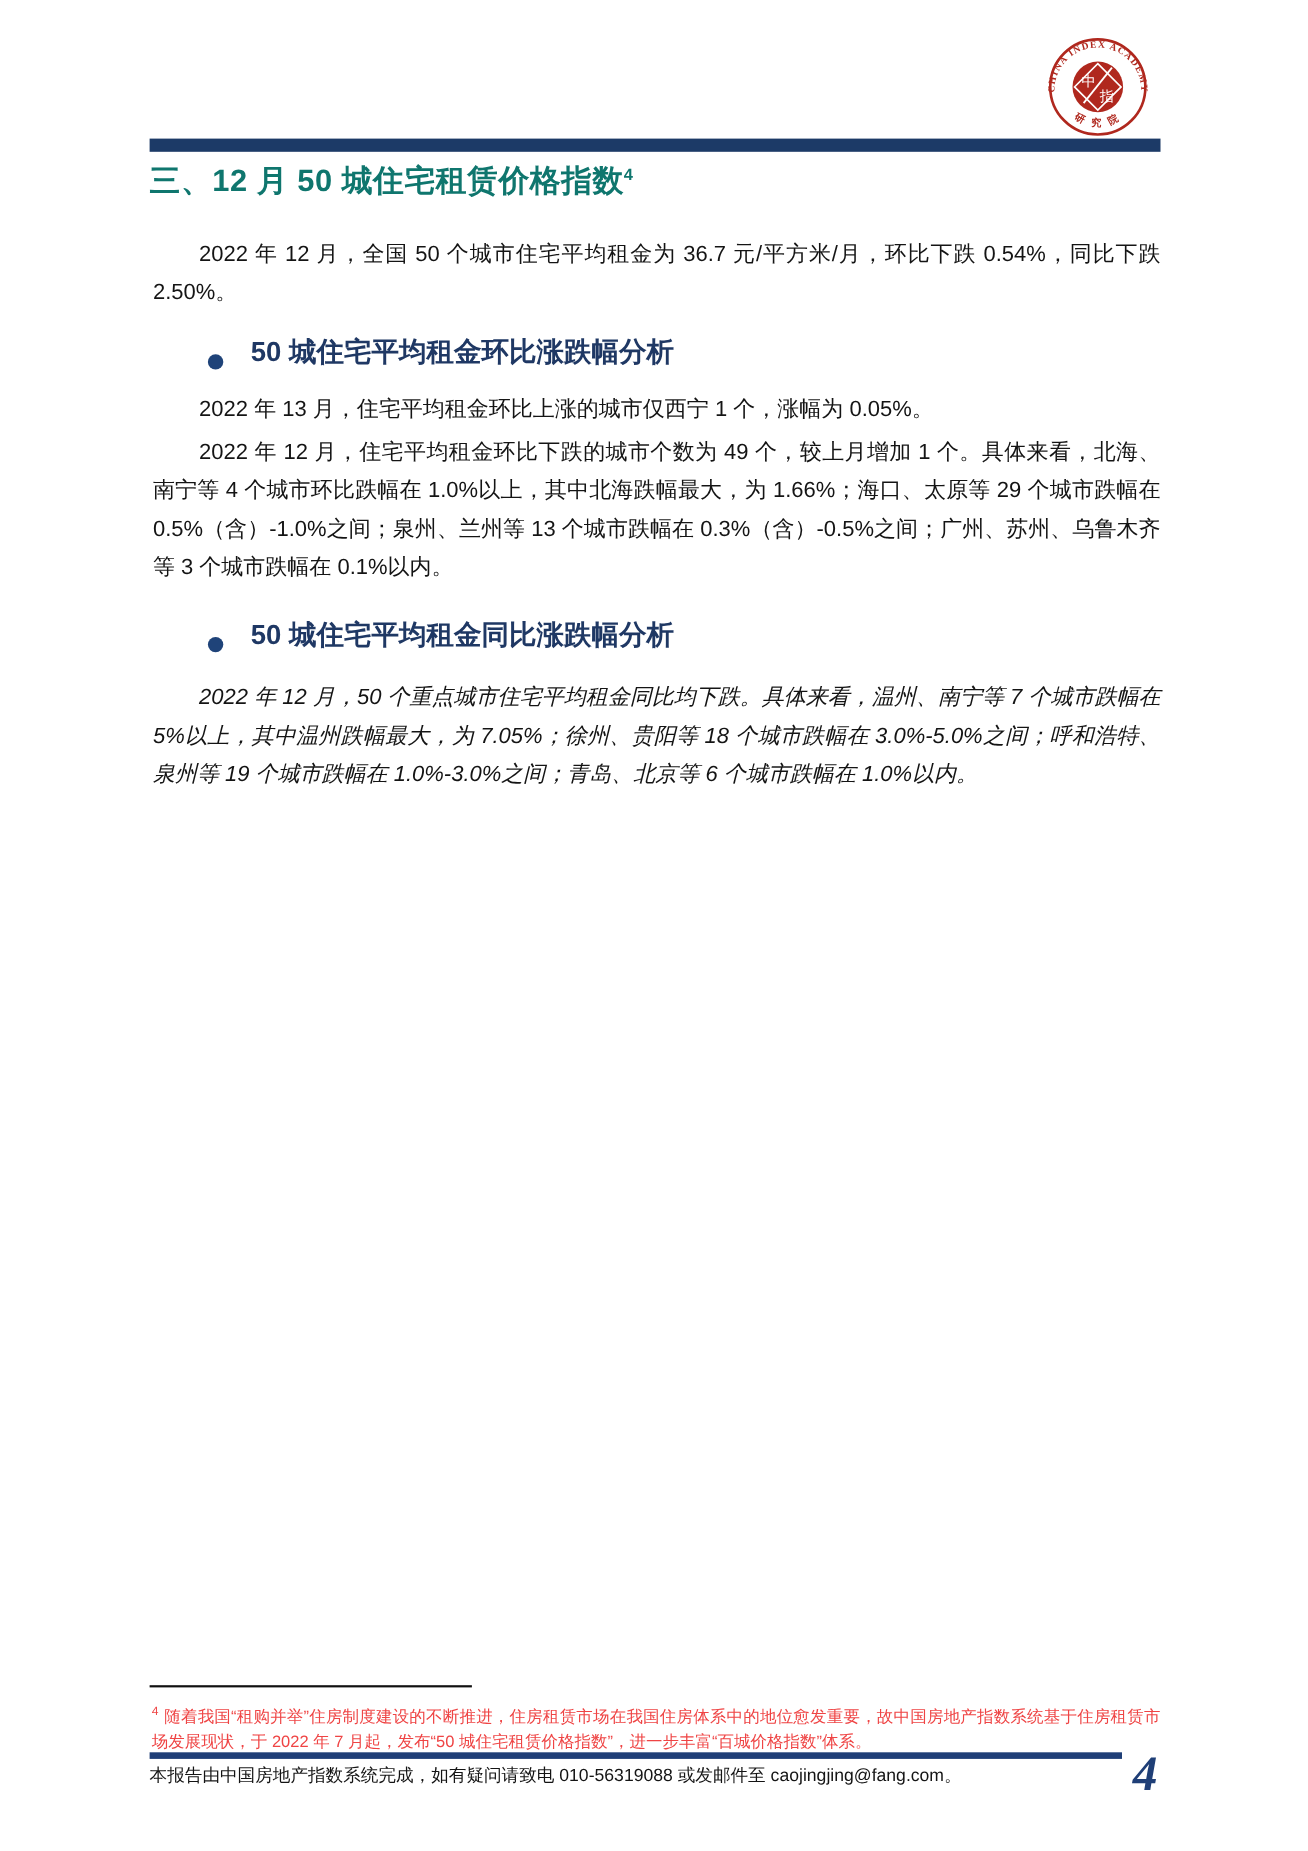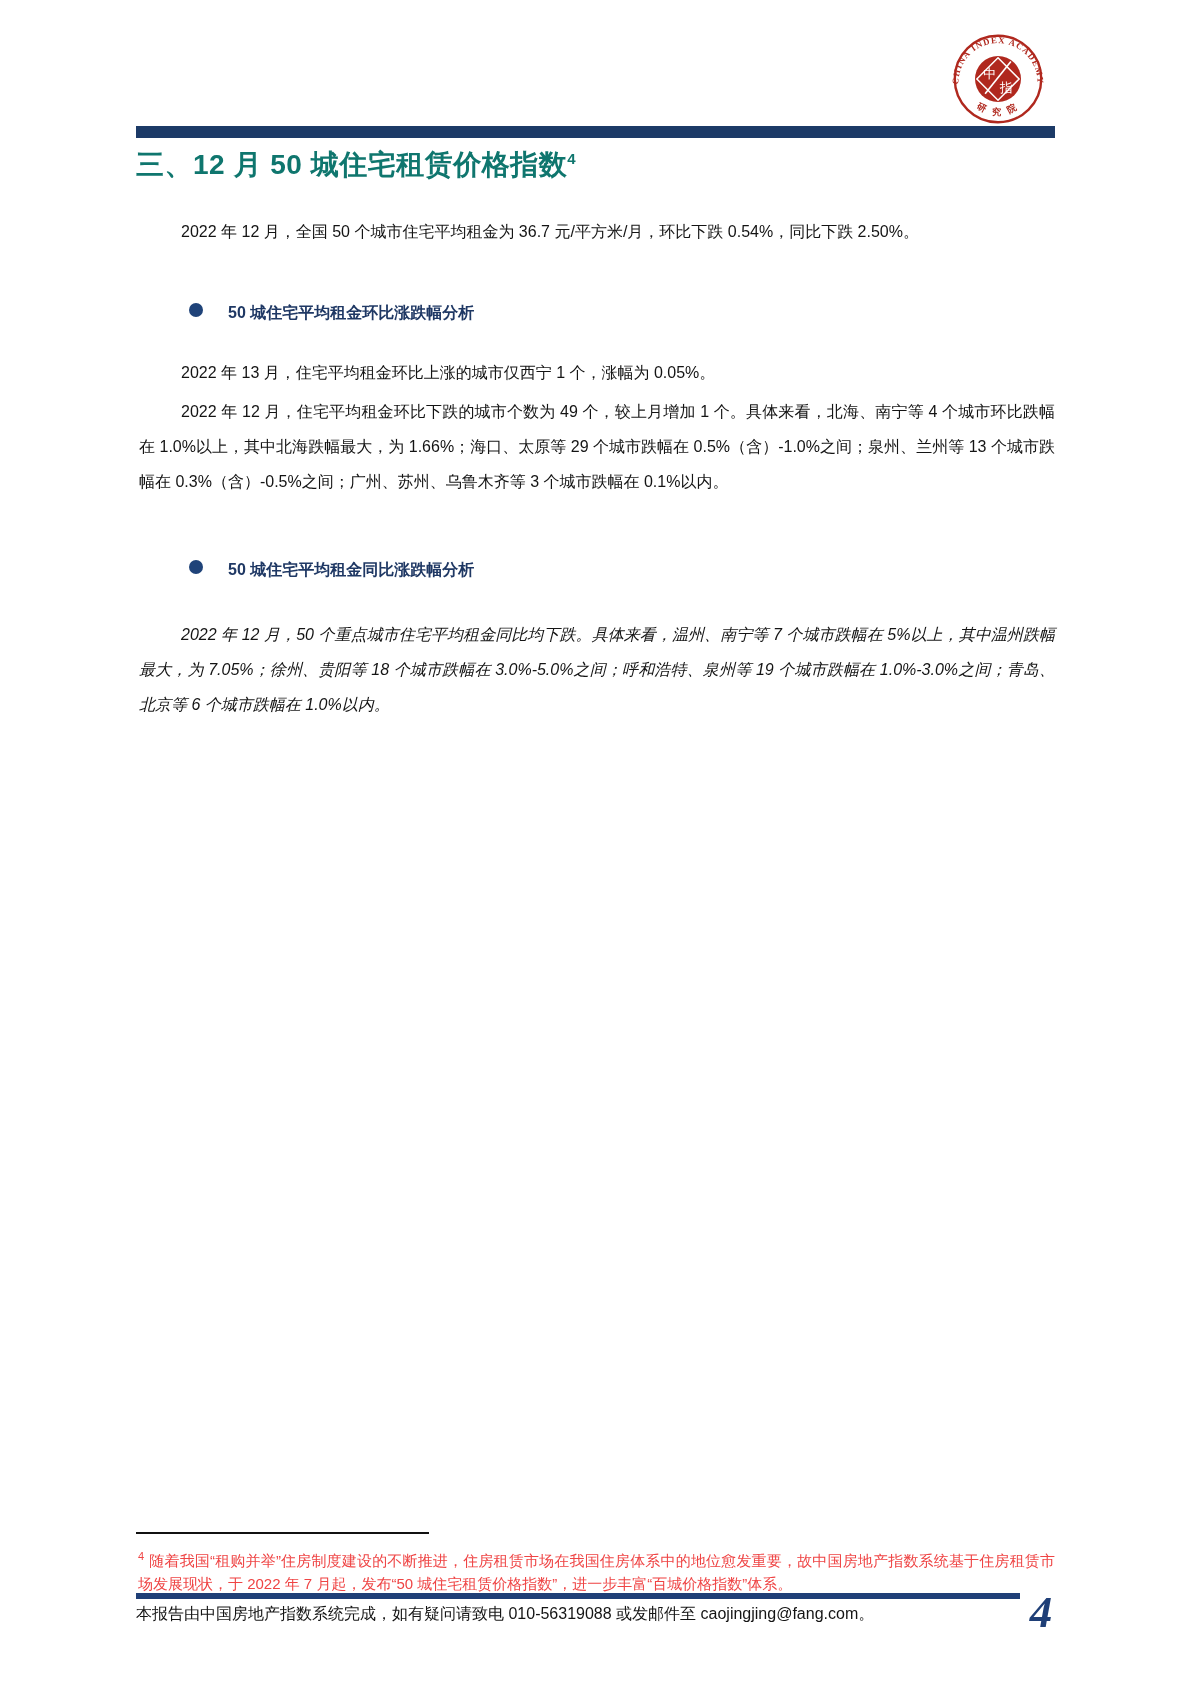--- a/index.html
+++ b/index.html
@@ -17,32 +17,32 @@
   
   .section-title {
     position:absolute; left:136px; top:146px; margin:0;
     font-size:28px; font-weight:700; color:#0f766e; letter-spacing:0.5px; white-space:nowrap;
   }
   .section-title sup { font-size:15px; }
 
   
   .body-text {
     position:absolute; left:139px; width:916px; margin:0;
-    font-size:16px; line-height:35px; color:#141414;
+    font-size:20px; line-height:35px; color:#141414;
     text-align:justify; text-indent:42px;
   }
   .p1 { top:214px; }
   .p2 { top:355px; }
   .p3 { top:394px; }
   .p4 { top:617px;font-style:italic; }
 
   
   .bullet-heading {
-    position:absolute; left:189px; display:flex; align-items:flex-start;
-    font-size:16px; font-weight:700; color:#1F3864; white-space:nowrap;
+    position:absolute; left:189px; display:flex; align-items:flex-end;
+    font-size:25px; font-weight:700; color:#1F3864; white-space:nowrap;
   }
   .b1 { top:303px; }
   .b2 { top:560px; }
   .dot { width:14px; height:14px; border-radius:50%; background:#1F4379; margin-right:25px; flex:none; }
 
   
   .footnote-rule { position:absolute; left:136px; top:1532px; width:293px; height:0; border-top:2px solid #111111; }
   .footnote {
     position:absolute; left:138px; top:1545px; width:917px;
     font-size:15px; line-height:23px; color:#ef4444; text-align:justify;

